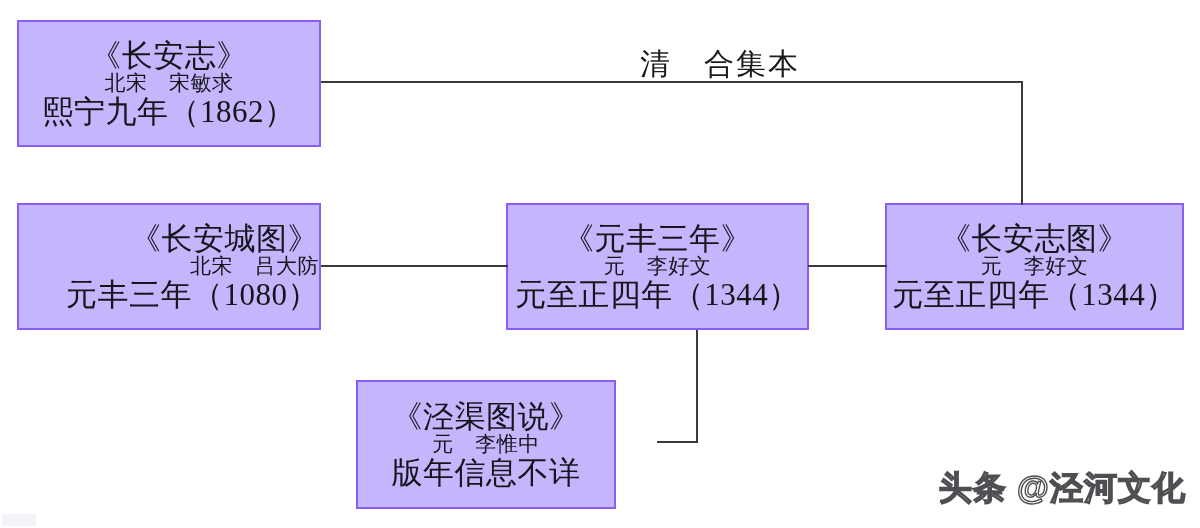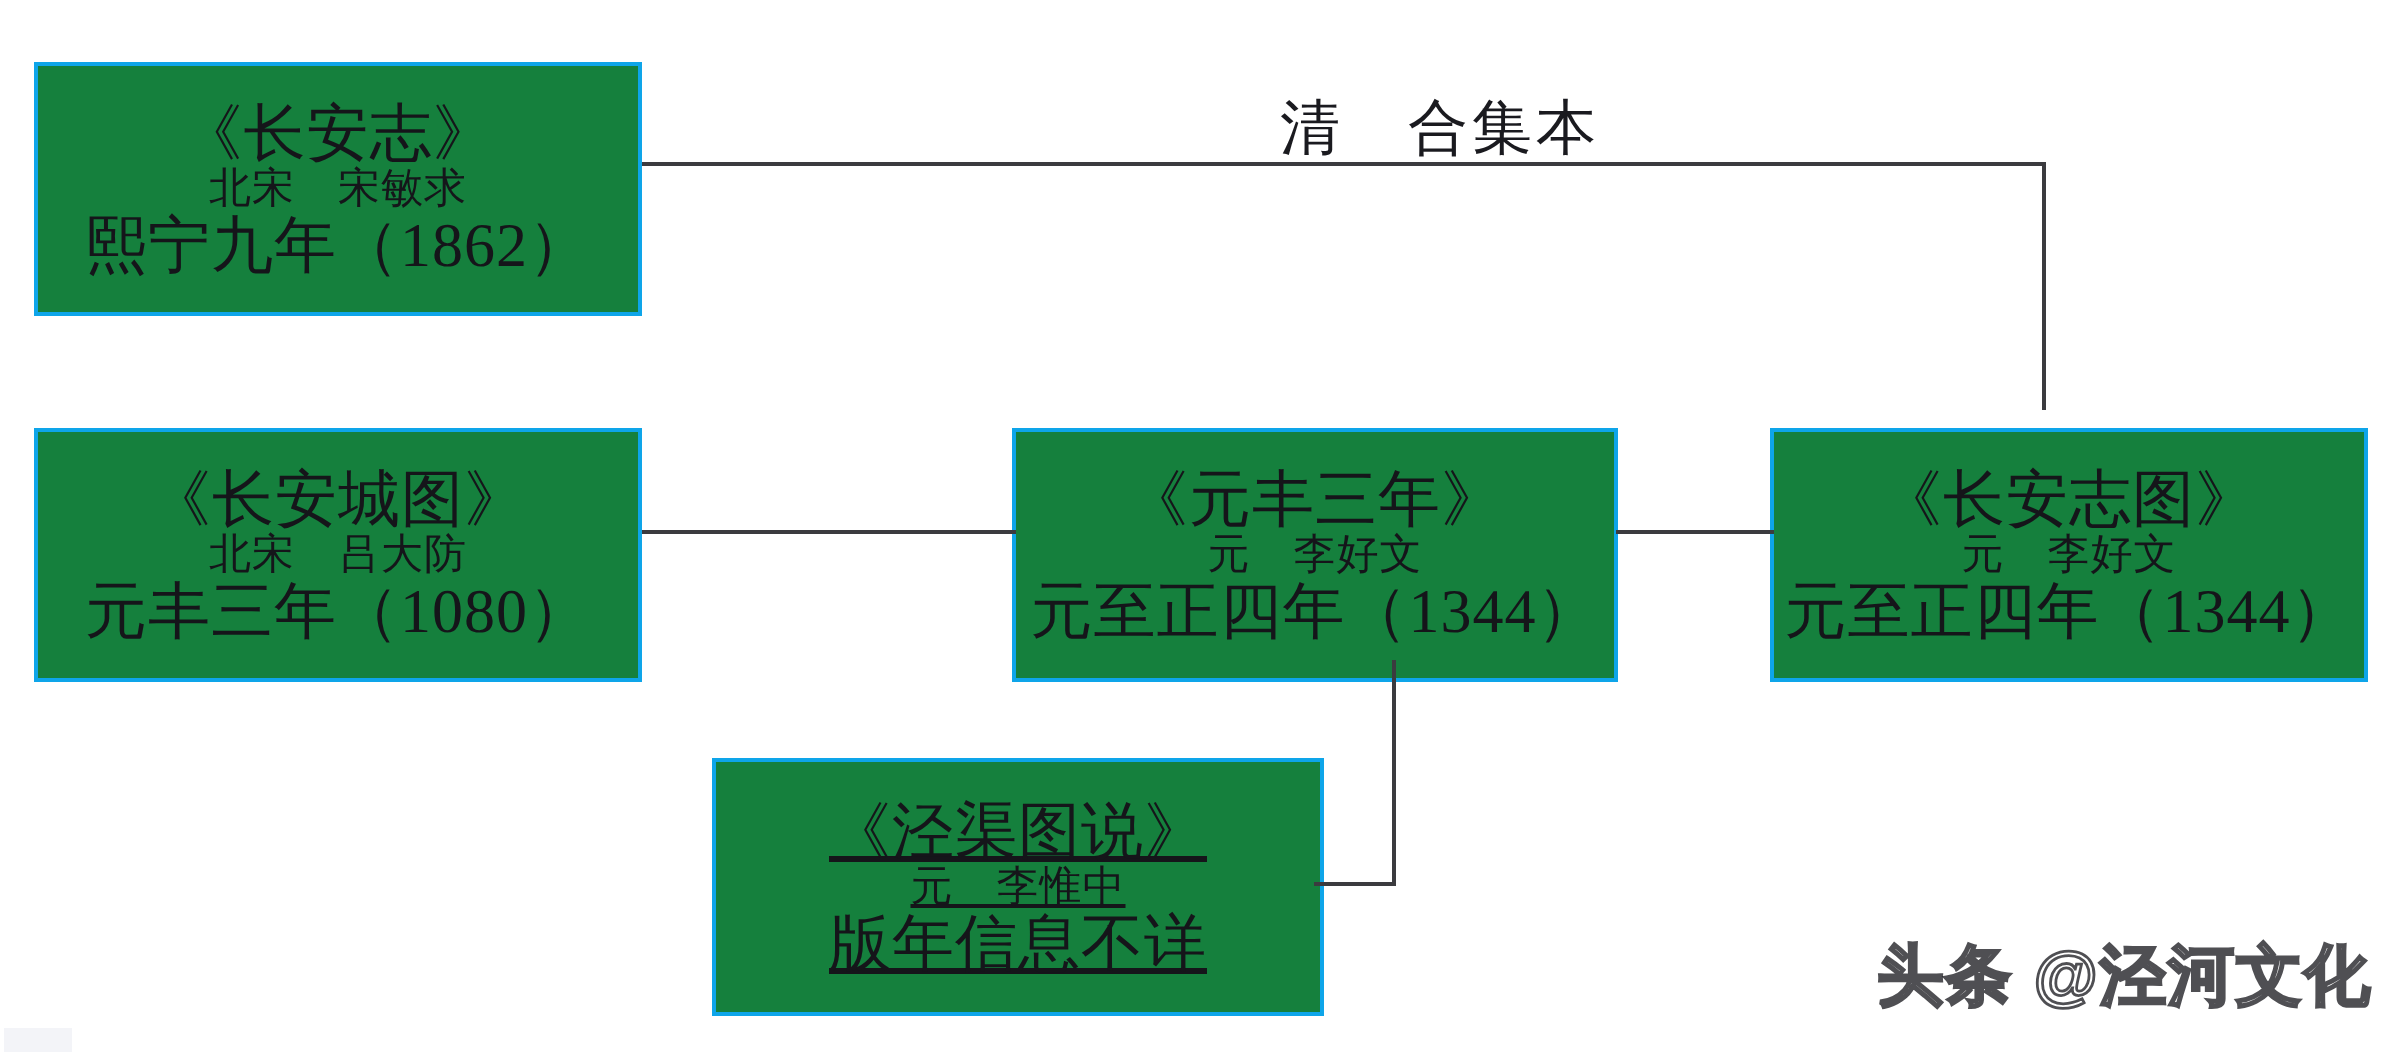--- a/index.html
+++ b/index.html
@@ -11,53 +11,52 @@
     position: relative;
     width: 1200px;
     height: 528px;
     background: #ffffff;
     overflow: hidden;
     font-family: "Liberation Serif", "DejaVu Serif", serif;
   }
   .node {
     position: absolute;
     box-sizing: border-box;
-    border: 2px solid #0ea5e9;
-    background: #15803d;
+    border: 2px solid #8b5cf6;
+    background: #c4b5fd;
     display: flex;
     flex-direction: column;
     align-items: center;
     justify-content: center;
     color: #15151a;
     line-height: 1.08;
-    margin-top: 11px;
   }
   .node-line {
     display: block;
     white-space: nowrap;
     text-align: center;
   }
   .line-title {
     font-size: 31px;
     letter-spacing: 0.5px;
   }
   .line-author {
     font-size: 21px;
     letter-spacing: 0.5px;
   }
   .line-date {
     font-size: 31px;
     letter-spacing: 0.5px;
   }
   
   #node-changanzhi      { left: 17px;  top: 20px;  width: 304px; height: 127px; }
-  #node-changanchengtu  { left: 17px;  top: 203px; width: 304px; height: 127px; }
+  #node-changanchengtu  { left: 17px;  top: 203px; width: 304px; height: 127px; align-items: flex-end; }
   #node-changantuji     { left: 506px; top: 203px; width: 303px; height: 127px; }
   #node-changanzhitu    { left: 885px; top: 203px; width: 299px; height: 127px; }
-  #node-jingqutushuo    { left: 356px; top: 368px; width: 306px; height: 129px; text-decoration: underline; }
+  #node-jingqutushuo    { left: 356px; top: 380px; width: 260px; height: 129px; }
 
   .conn {
     position: absolute;
     background: #3b3b3f;
   }
   .conn-h { height: 2px; }
   .conn-v { width: 2px; }
 
   
   #conn-zhi-to-zhitu-h { left: 321px; top: 81px;  width: 702px; }

